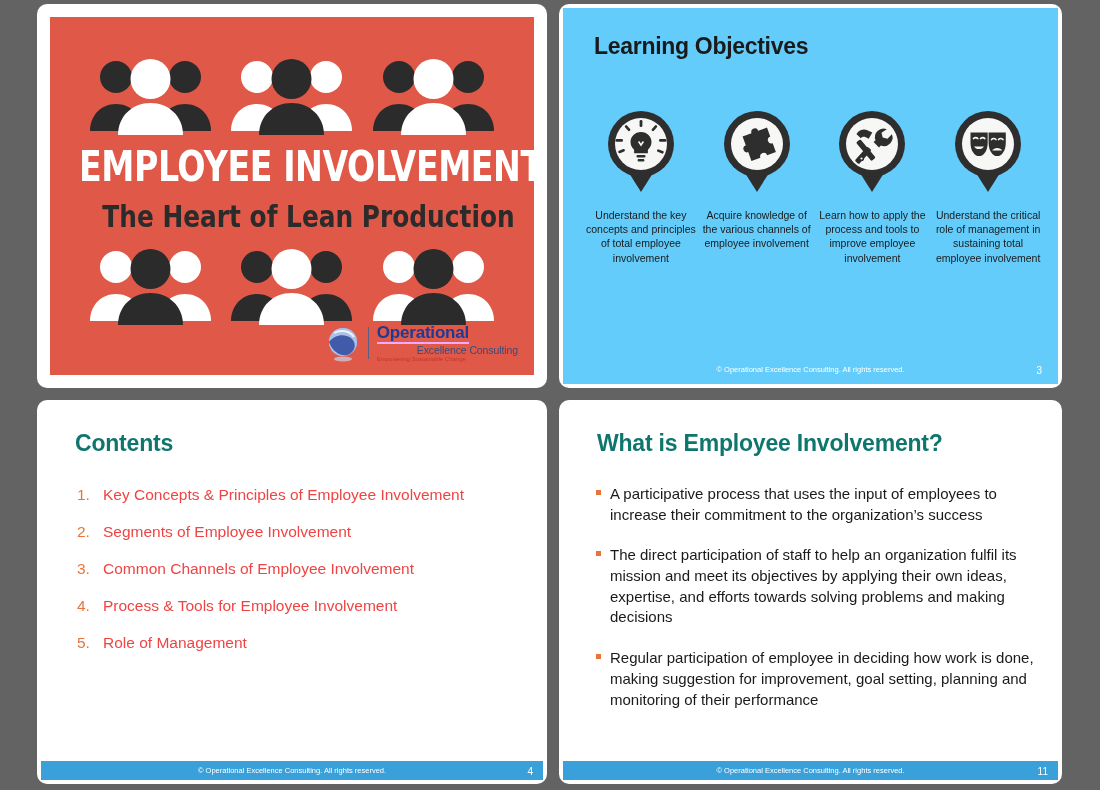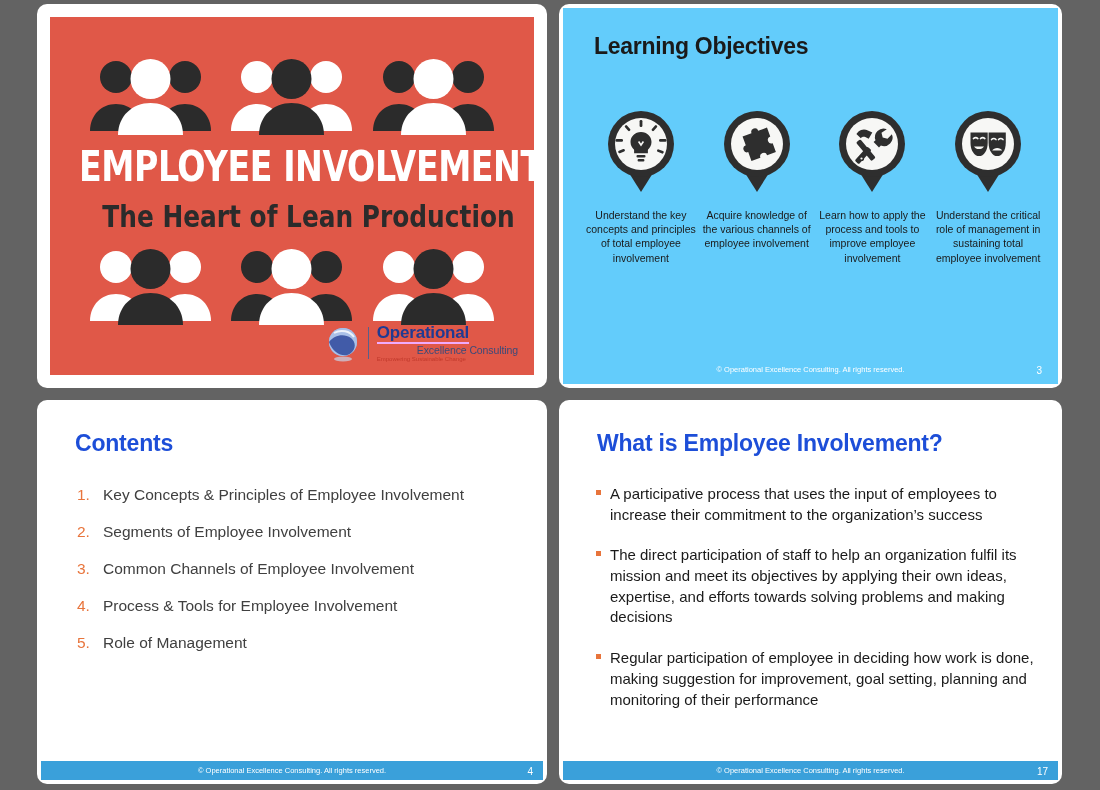--- a/index.html
+++ b/index.html
@@ -112,21 +112,21 @@
     font-size: 10px; color: #ffffff;
   }
 
   
   .body-slide-inner {
     position: absolute; left: 4px; top: 4px; right: 4px; bottom: 4px;
     background: #ffffff;
   }
   .slide-heading {
     position: absolute; left: 34px; top: 26px;
-    font-size: 23px; font-weight: bold; color: #1d4ed8;
+    font-size: 23px; font-weight: bold; color: #0f766e;
     letter-spacing: -0.2px;
   }
   .footer-bar {
     position: absolute; left: 0; right: 0; bottom: 0;
     height: 19px; background: #3aa0da;
     display: flex; align-items: center; justify-content: center;
   }
   .footer-text { font-size: 7.5px; color: #ffffff; }
   .footer-page {
     position: absolute; right: 10px; top: 50%;
@@ -136,21 +136,21 @@
 
   
   .toc { position: absolute; left: 36px; top: 82px; right: 24px; }
   .toc-item {
     display: flex; align-items: baseline;
     margin-bottom: 19px;
   }
   .toc-num {
     color: #e8743b; font-size: 15.5px; width: 26px; flex: none;
   }
-  .toc-label { color: #404040; font-size: 15.5px; }
+  .toc-label { color: #ef4444; font-size: 15.5px; }
 
   
   .bullets { position: absolute; left: 28px; top: 80px; right: 20px; }
   .bullet-row { display: flex; margin-bottom: 20px; }
   .bullet-mark {
     flex: none; width: 19px; padding-top: 6px;
   }
   .bullet-sq {
     display: block; width: 5px; height: 5px; background: #e8743b;
     margin-left: 5px;
@@ -424,18 +424,18 @@
         <div class="bullet-row">
           <span class="bullet-mark">
               <i class="bullet-sq"></i>
             </span>
           <span class="bullet-text">Regular participation of employee in deciding how work is done, making suggestion for improvement, goal setting, planning and monitoring of their performance</span>
         </div>
       </div>
 
       <div class="footer-bar">
         <span class="footer-text">© Operational Excellence Consulting.  All rights reserved.</span>
-        <span class="footer-page">17</span>
+        <span class="footer-page">11</span>
       </div>
     </div>
   </div>
 
 </div>
 
 </body></html>

